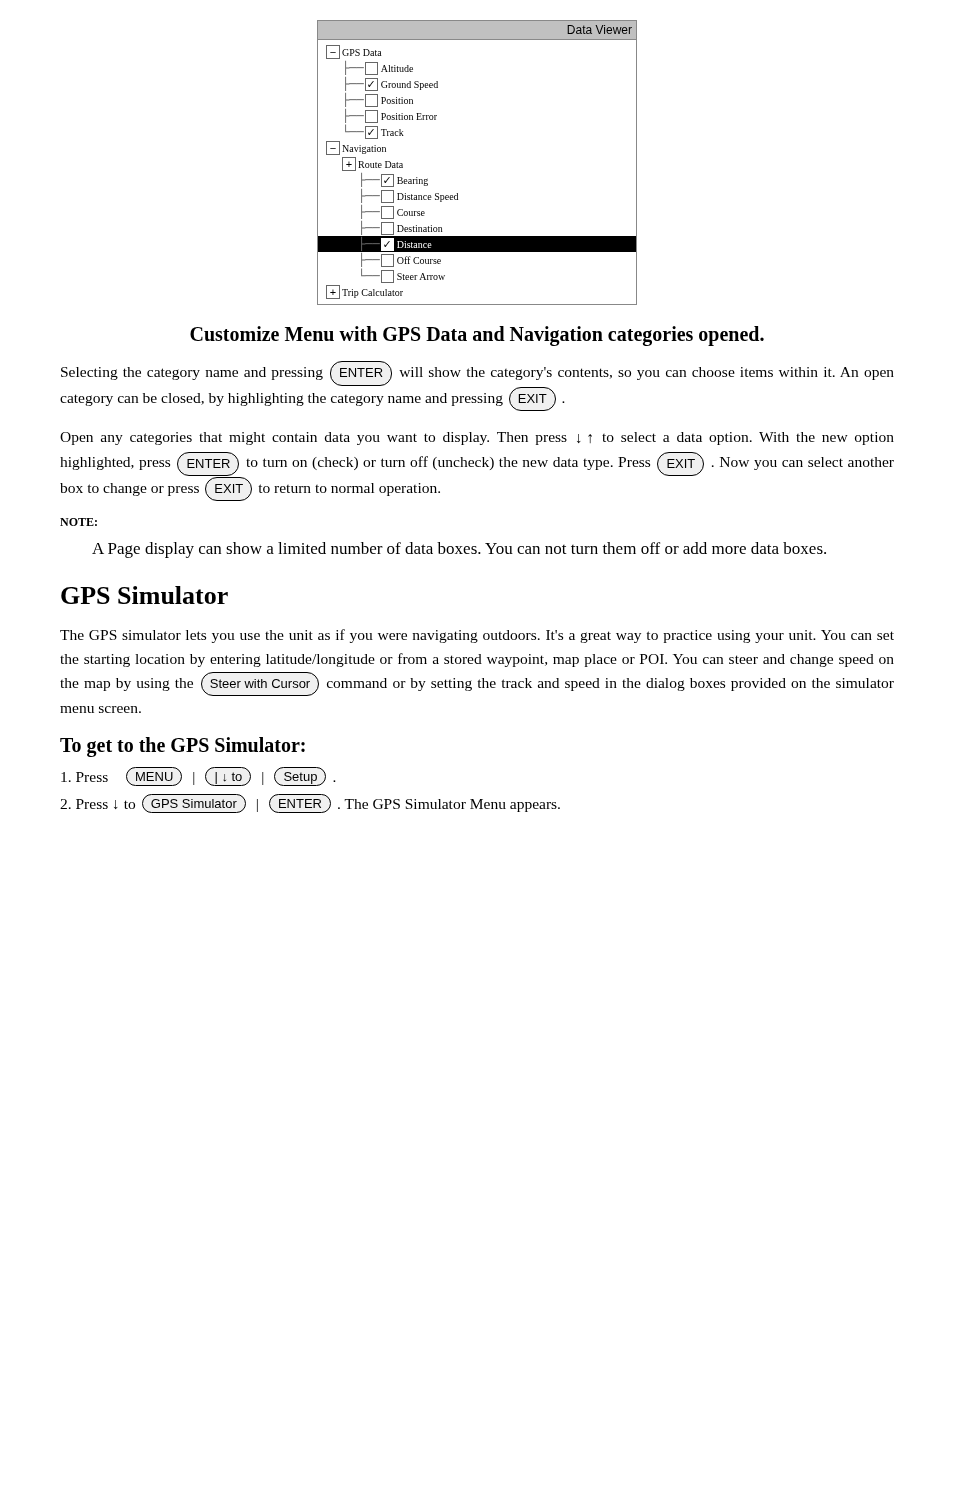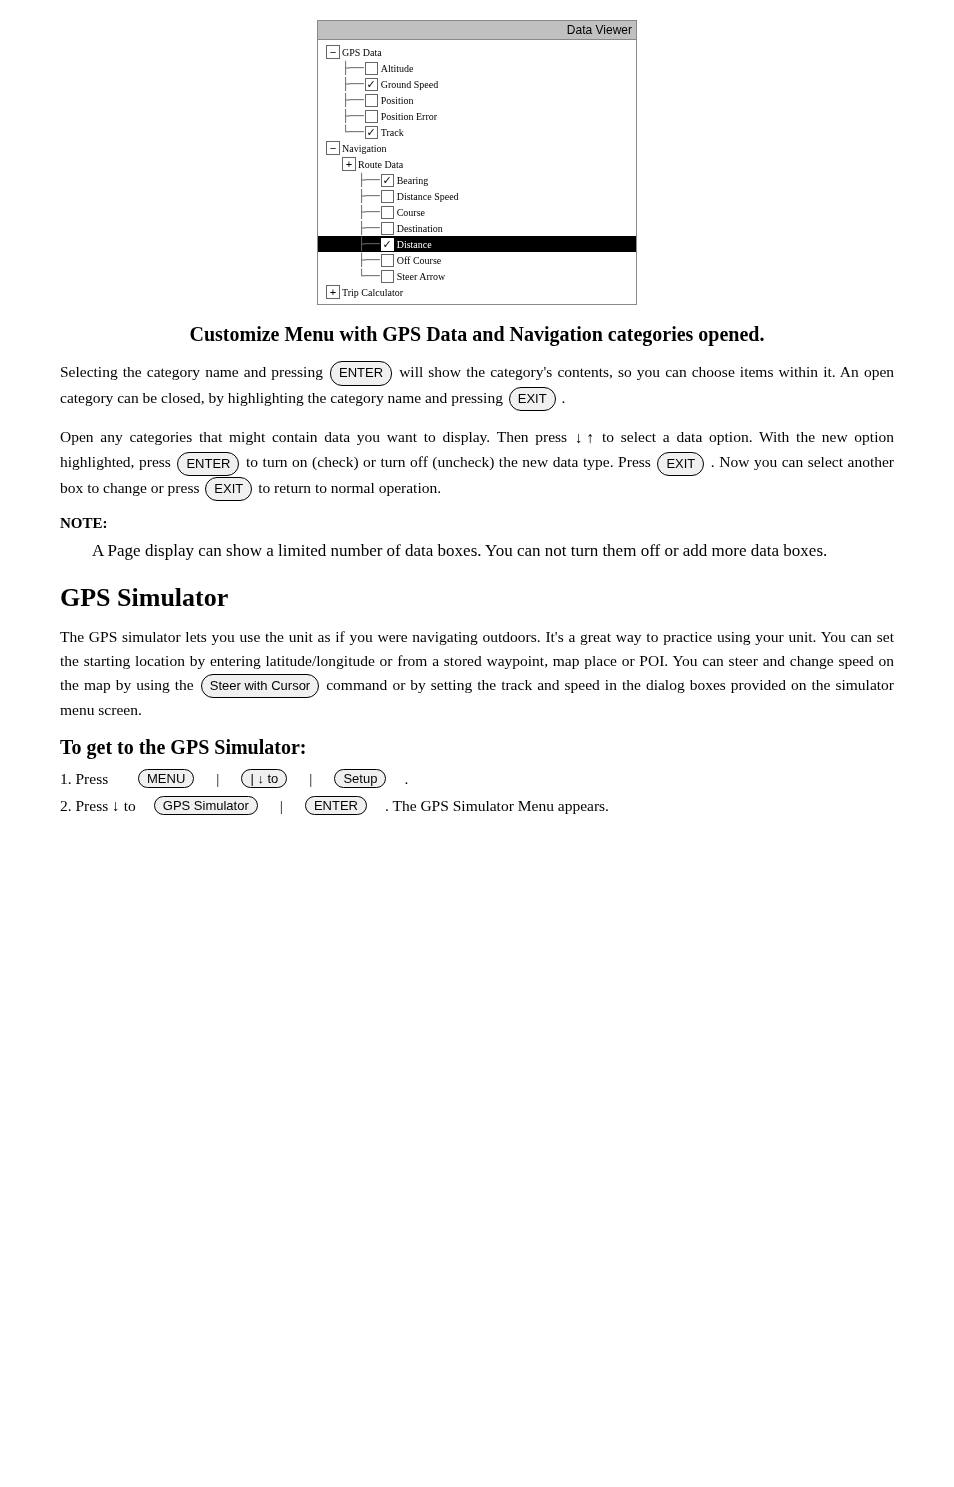--- a/index.html
+++ b/index.html
@@ -116,21 +116,21 @@
       line-height: 1.55;
       font-size: 15.5px;
     }
 
     
     .note-section {
       margin-bottom: 18px;
     }
     .note-label {
       font-weight: bold;
-      font-size: 15px;
+      font-size: 12px;
       margin-bottom: 6px;
     }
     .note-body {
       padding-left: 32px;
       text-align: justify;
       line-height: 1.55;
       font-size: 17px;
     }
 
     
@@ -146,21 +146,21 @@
       font-weight: bold;
       font-size: 20px;
       margin-bottom: 10px;
       margin-top: 12px;
     }
     .step-row {
       display: flex;
       align-items: center;
       margin-bottom: 8px;
       font-size: 15.5px;
-      gap: 16px;
+      gap: 4px;
     }
     .step-num {
       min-width: 60px;
     }
     .step-sep {
       margin: 0 4px;
     }
 
     .kbd-btn {
       display: inline-block;

